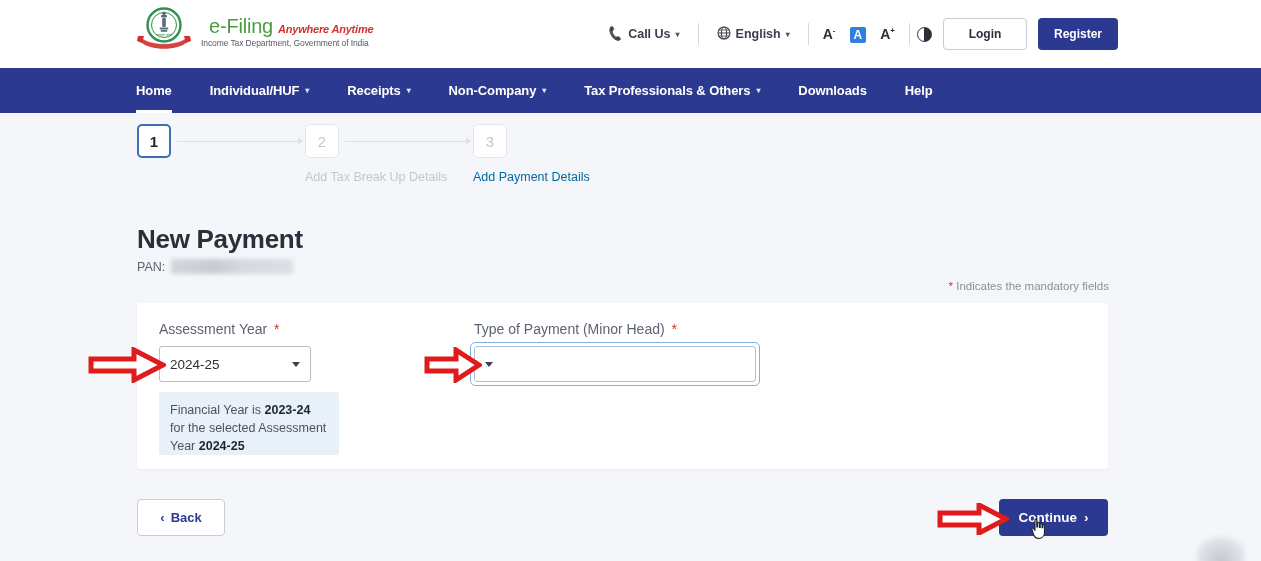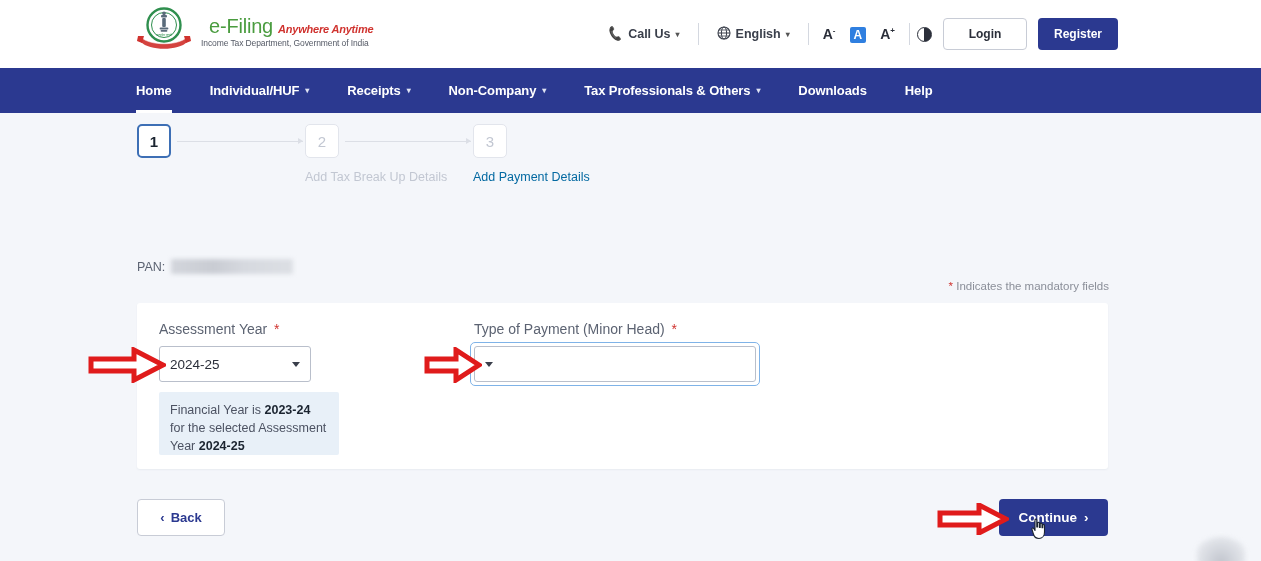--- a/index.html
+++ b/index.html
@@ -304,20 +304,21 @@
       <div class="stepbox on">1</div>
       <div class="stepbox off1">2</div>
       <div class="stepbox off2">3</div>
     </div>
     <div class="step-labels">
       <div class="step-label off1">Add Tax Break Up Details</div>
       <div class="step-label off2">Add Payment Details</div>
     </div>
   </div>
 
+  <div class="page-title">New Payment</div>
   <div class="pan-row">
     <span class="pan-lbl">PAN:</span>
     <span class="pan-masked"></span>
   </div>
   <div class="mandatory">
     <span class="ast">*</span>
     <span>Indicates the mandatory fields</span>
   </div>
 
   <div class="card">

